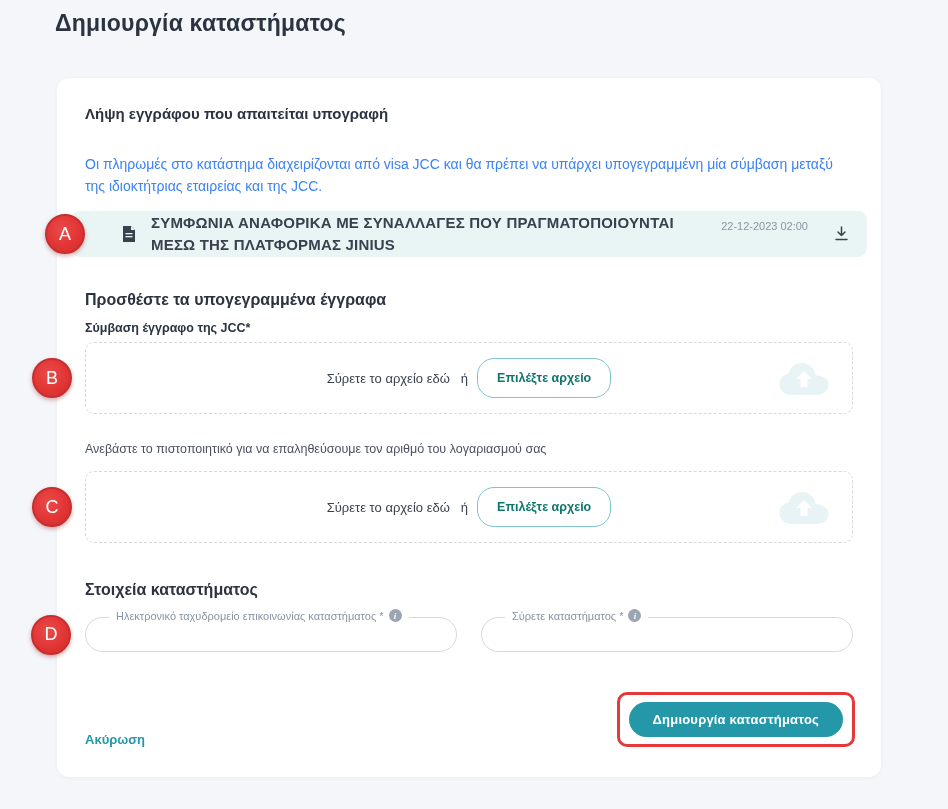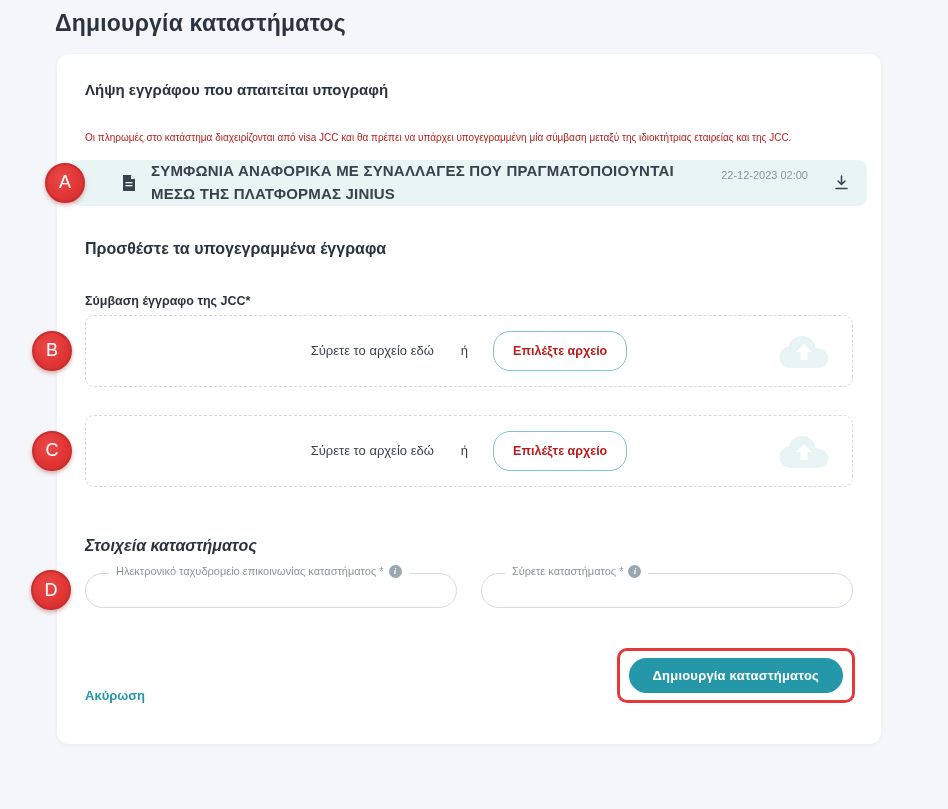--- a/index.html
+++ b/index.html
@@ -19,39 +19,39 @@
   .page-title {
     position: absolute;
     left: 55px; top: 10px;
     font-size: 23px;
     font-weight: bold;
     color: #2b3340;
     letter-spacing: 0.2px;
   }
   .card {
     position: absolute;
-    left: 57px; top: 54px;
+    left: 57px; top: 78px;
     width: 824px;
     min-height: 690px;
     background: #ffffff;
     border-radius: 12px;
     box-shadow: 0 1px 4px rgba(40,50,70,0.05);
     padding: 27px 28px 30px 28px;
   }
   .section-heading {
     font-size: 15px;
     font-weight: bold;
     color: #2b3340;
     margin-bottom: 9px;
   }
   .section-heading.lg { font-size: 16px; }
   .section-desc {
-    font-size: 10px;
+    font-size: 14px;
     line-height: 1.55;
-    color: #b91c1c;
+    color: #3b82f6;
     max-width: 760px;
     margin-top: 32px;
   }
   
   .doc-row {
     position: relative;
     margin: 14px -14px 0 -14px;
     background: #e9f5f4;
     border-radius: 9px;
     height: 46px;
@@ -90,21 +90,21 @@
     box-shadow: 0 2px 4px rgba(150,20,20,0.35);
     color: #ffffff;
     font-size: 18px;
     display: flex;
     align-items: center;
     justify-content: center;
     z-index: 5;
   }
   .doc-row .badge { left: -26px; }
   
-  .uploads-heading { margin-top: 34px; margin-bottom: 36px; }
+  .uploads-heading { margin-top: 34px; margin-bottom: 12px; }
   .upload-label {
     font-size: 12.5px;
     font-weight: bold;
     color: #2b3340;
     margin-bottom: 7px;
   }
   .upload-desc {
     font-size: 12.5px;
     color: #4a5261;
     margin-bottom: 15px;
@@ -115,46 +115,46 @@
     border: 1px dashed #d6d8dc;
     border-radius: 9px;
     display: flex;
     align-items: center;
     justify-content: center;
     margin-bottom: 28px;
   }
   .drop-inner {
     display: flex;
     align-items: center;
-    gap: 25px;
+    gap: 9px;
     font-size: 13px;
     color: #39414e;
   }
   .drop-text { font-weight: normal; }
   .or-text { margin-left: 2px; }
   .choose-btn {
     border: 1px solid #7fc4cd;
     background: #ffffff;
-    color: #b91c1c;
+    color: #0f766e;
     font-family: inherit;
     font-size: 12.5px;
     font-weight: bold;
     border-radius: 17px;
     padding: 12px 19px;
     cursor: pointer;
   }
   .cloud-icon {
     position: absolute;
     right: 22px;
     top: 50%;
     transform: translateY(-50%);
     display: flex;
   }
   
-  .details-heading { margin-top: 50px; margin-bottom: 18px; font-style: italic; }
+  .details-heading { margin-top: 38px; margin-bottom: 18px; }
   .fields-row {
     display: grid;
     grid-template-columns: 1fr 1fr;
     gap: 24px;
   }
   .field {
     position: relative;
   }
   .field input {
     width: 100%;
@@ -271,20 +271,21 @@
         <button class="choose-btn">Επιλέξτε αρχείο</button>
       </div>
       <span class="cloud-icon">
         <svg width="52" height="38" viewBox="0 0 52 38" fill="none">
           <path d="M13 36c-6.5 0-11.5-4.8-11.5-10.8 0-5.3 3.9-9.6 9.1-10.6C12.1 8.6 17.5 4 24 4c7 0 12.8 5.2 13.6 11.9 5 .4 12.9 2.9 12.9 9.9S44.5 36 39.5 36H13z" fill="#e8f3f5"></path>
           <path d="M26 12l8 8h-4.5v8h-7v-8H18l8-8z" fill="#ffffff"></path>
         </svg>
       </span>
     </div>
 
+    <div class="upload-desc">Ανεβάστε το πιστοποιητικό για να επαληθεύσουμε τον αριθμό του λογαριασμού σας</div>
     <div class="dropzone">
       <div class="badge">C</div>
       <div class="drop-inner">
         <span class="drop-text">Σύρετε το αρχείο εδώ</span>
         <span class="or-text">ή</span>
         <button class="choose-btn">Επιλέξτε αρχείο</button>
       </div>
       <span class="cloud-icon">
         <svg width="52" height="38" viewBox="0 0 52 38" fill="none">
           <path d="M13 36c-6.5 0-11.5-4.8-11.5-10.8 0-5.3 3.9-9.6 9.1-10.6C12.1 8.6 17.5 4 24 4c7 0 12.8 5.2 13.6 11.9 5 .4 12.9 2.9 12.9 9.9S44.5 36 39.5 36H13z" fill="#e8f3f5"></path>

